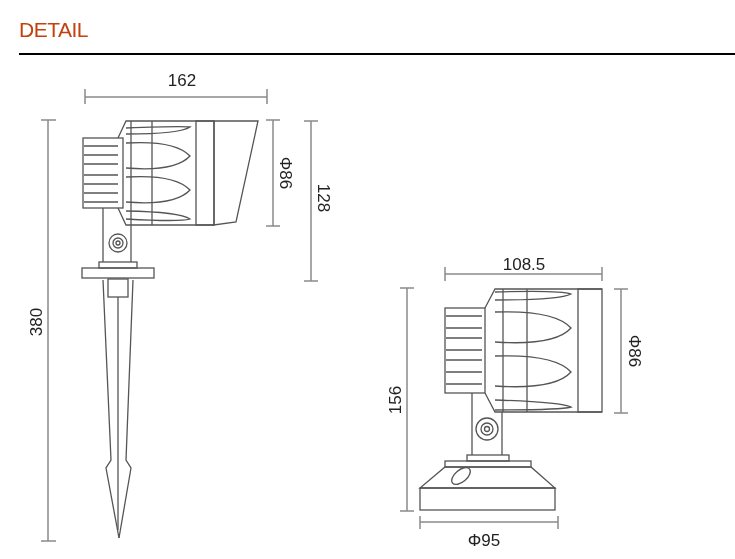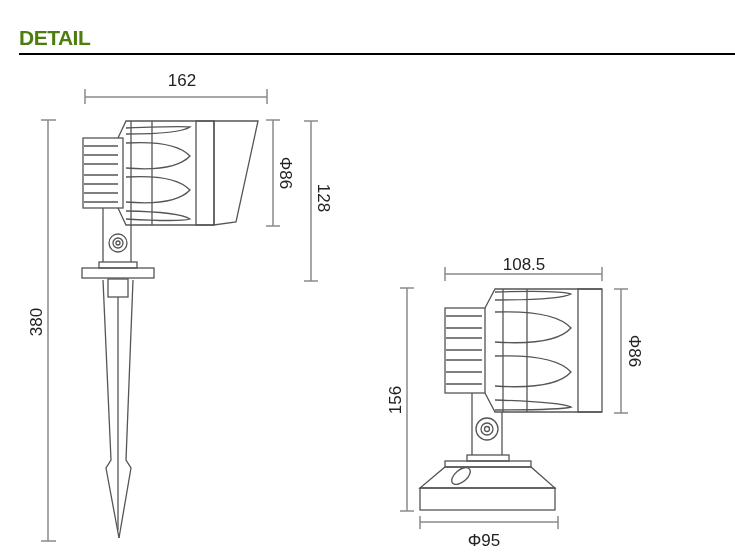--- a/index.html
+++ b/index.html
@@ -1,20 +1,20 @@
 <!DOCTYPE html>
 <html><head>
 <meta charset="utf-8">
 <style>
   html, body { margin: 0; padding: 0; background: #ffffff; }
   body { width: 735px; height: 559px; position: relative; overflow: hidden; font-family: "Liberation Sans", sans-serif; }
   .title {
-    position: absolute; left: 19px; top: 26px;
+    position: absolute; left: 19px; top: 18px;
     font-family: "Liberation Sans", sans-serif;
-    font-weight: bold; font-size: 21px; color: #4d7c0f; letter-spacing: -0.5px;
+    font-weight: normal; font-size: 21px; color: #c2410c; letter-spacing: -0.5px;
   }
   .rule { position: absolute; left: 19px; top: 53px; width: 716px; height: 2px; background: #000; }
   svg.drawing { position: absolute; left: 0; top: 0; }
   .dim-text { font-family: "Liberation Sans", sans-serif; font-size: 17px; fill: #222; }
 </style>
 </head>
 <body>
 
 <div class="title">DETAIL</div>
 <div class="rule"></div>

